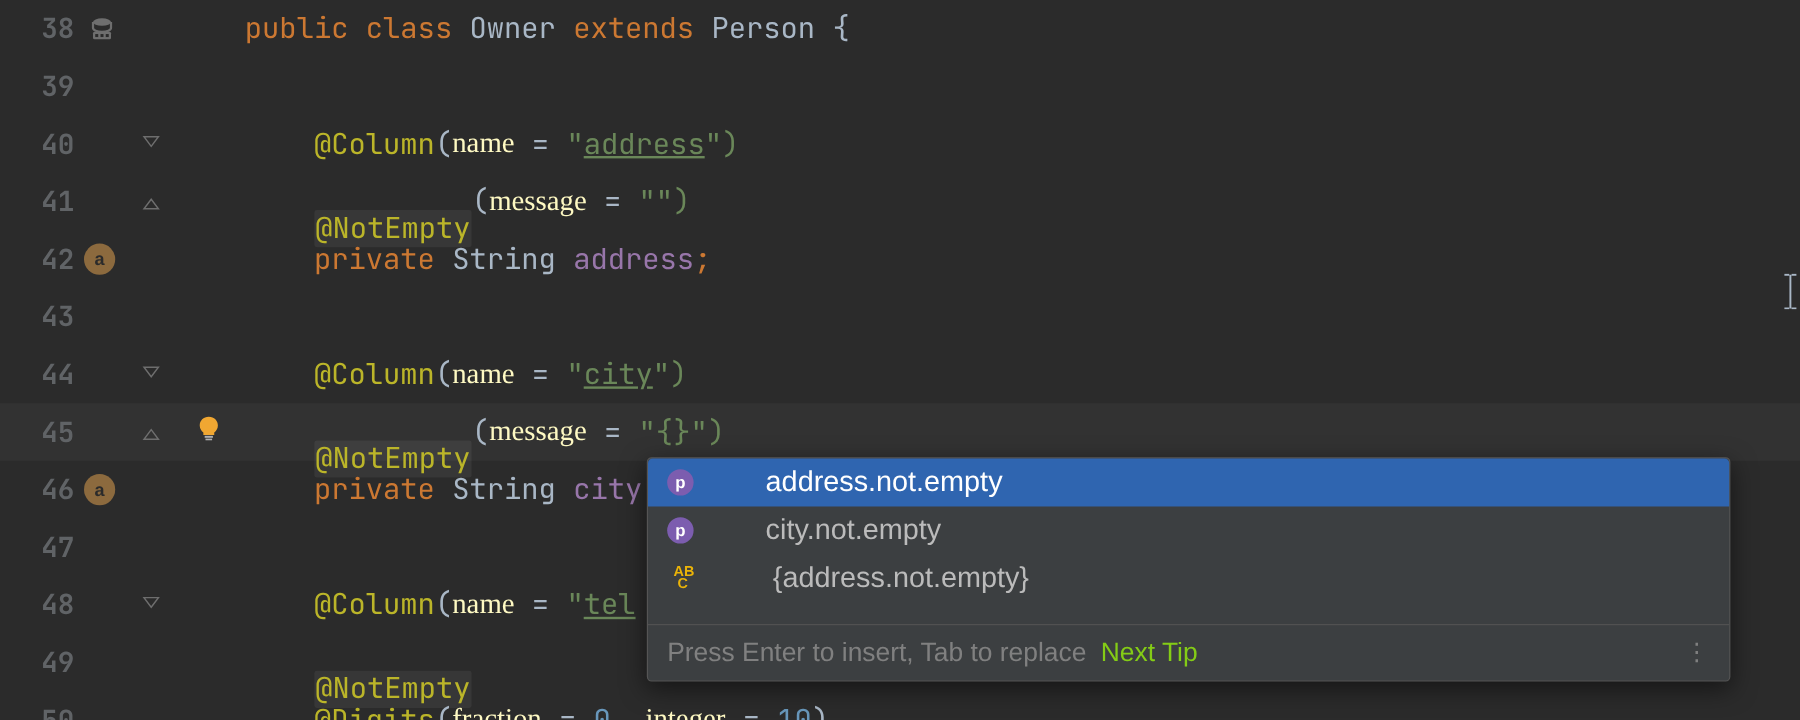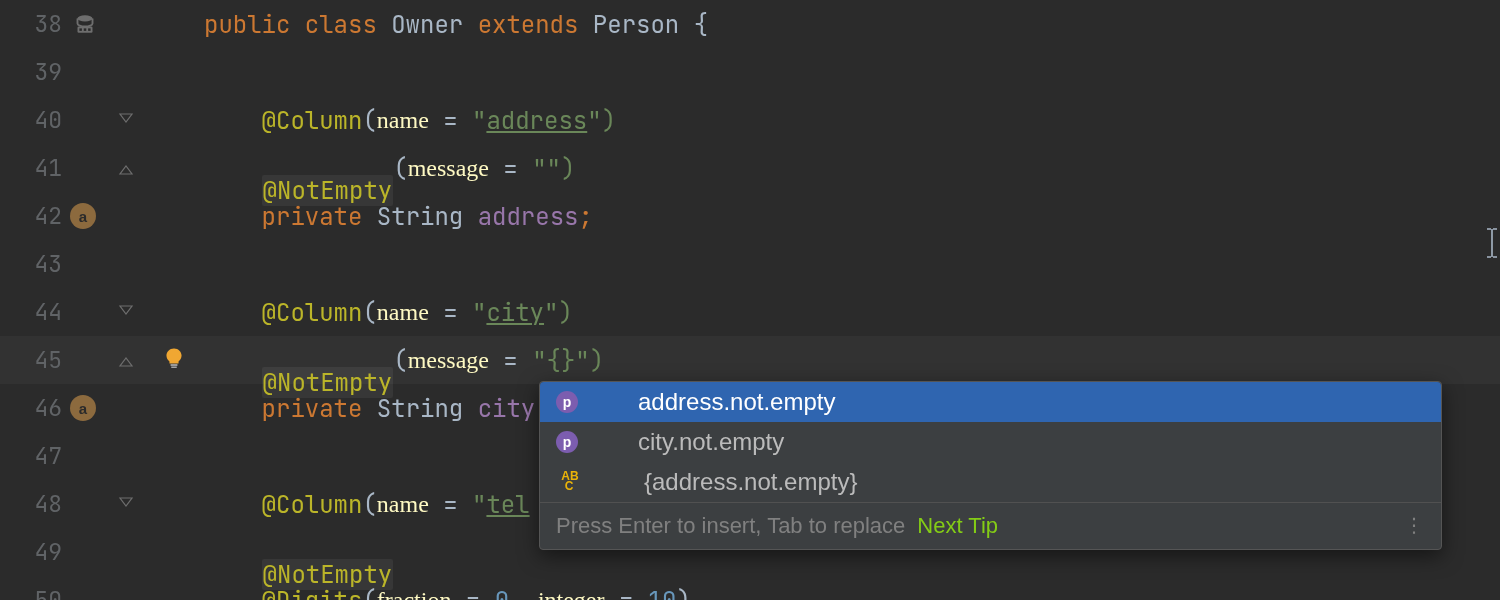--- a/index.html
+++ b/index.html
@@ -27,21 +27,21 @@
     width: 108px;
     display: flex;
     align-items: center;
     justify-content: flex-end;
     padding-right: 10px;
     flex-shrink: 0;
   }
   .lineno {
     color: #606366;
     font-size: 23px;
-    font-weight: 400;
+    font-weight: 700;
     margin-right: 10px;
   }
   .gutter-icon {
     width: 26px;
     display: inline-flex;
     align-items: center;
     justify-content: center;
   }
   .gutter-icon svg { display: block; }
   .fold-col {
@@ -129,20 +129,21 @@
   .popup-text { font-family: Liberation Sans, sans-serif; margin-left: 46px; }
   .popup-footer {
     display: flex;
     align-items: flex-start;
     padding: 10px 16px;
     font-size: 22px;
     color: #808080;
     font-family: sans-serif;
     gap: 12px;
     border-top: 1px solid #515151;
+    margin-top: 18px;
   }
   .popup-footer .link { color: #84cc16; }
   .popup-footer .dots {
     margin-left: auto;
     color: #808080;
     font-size: 20px;
     letter-spacing: 1px;
     writing-mode: horizontal-tb;
   }
   .caret-ibeam {

